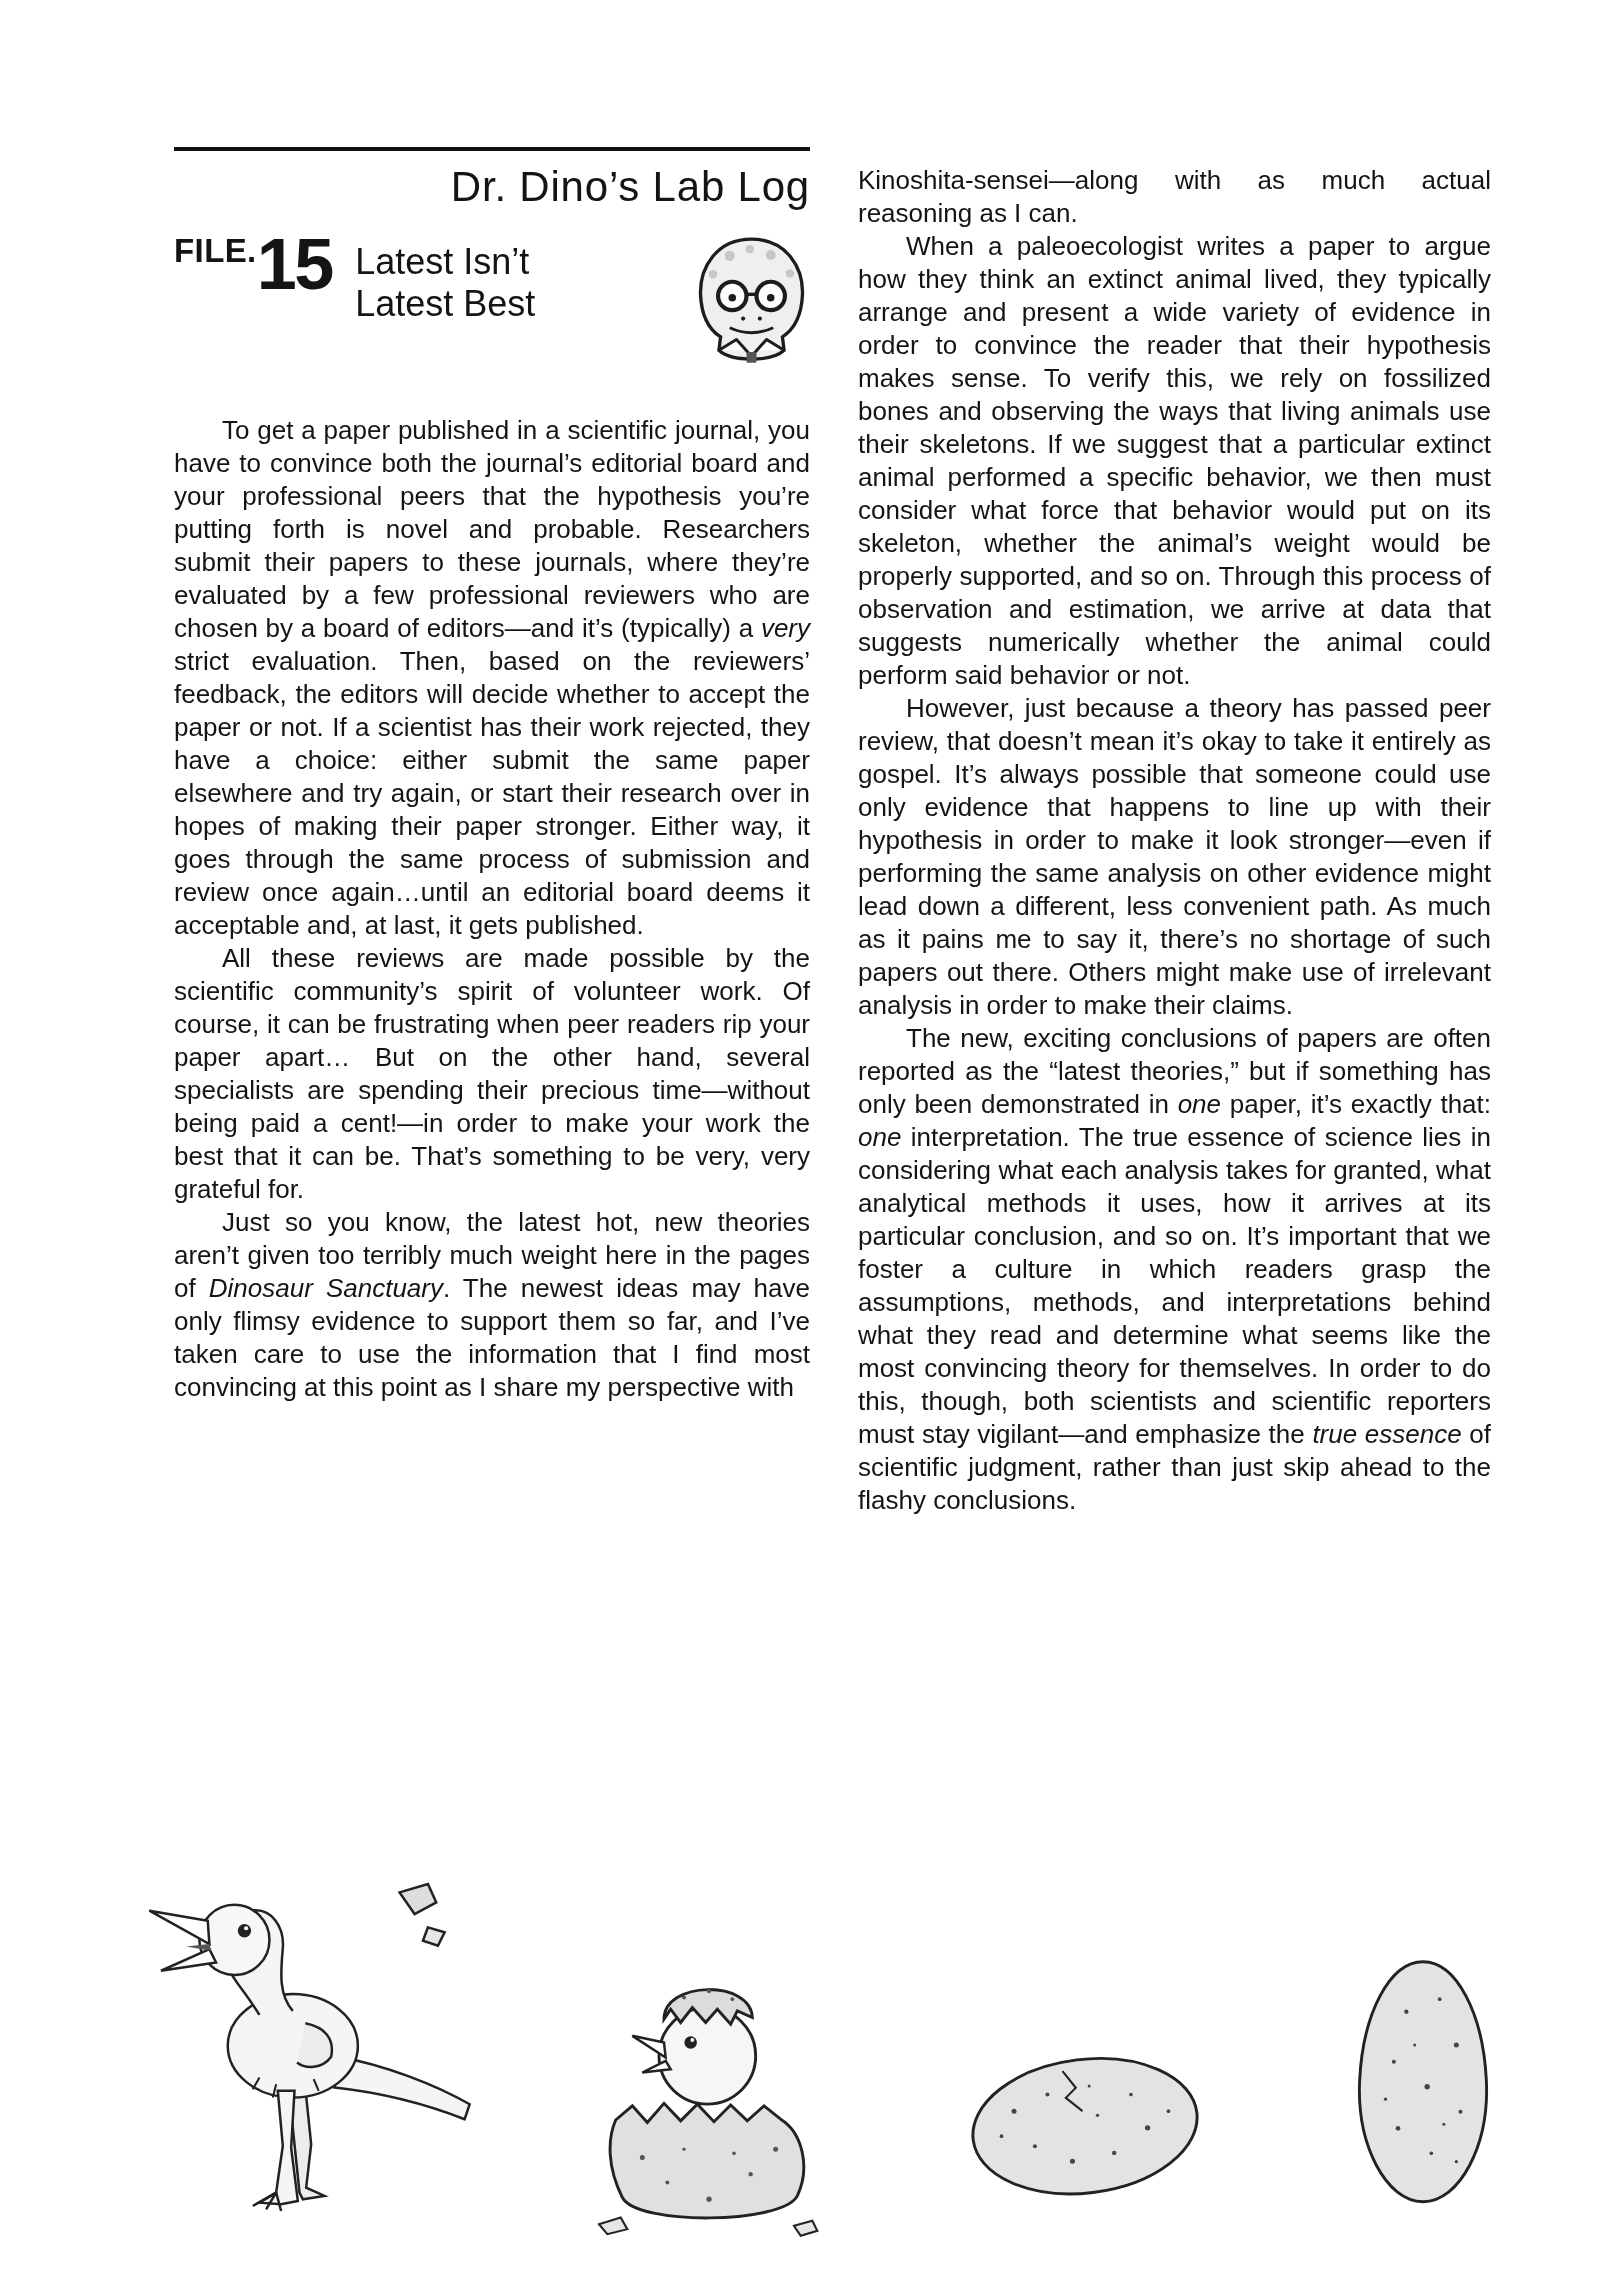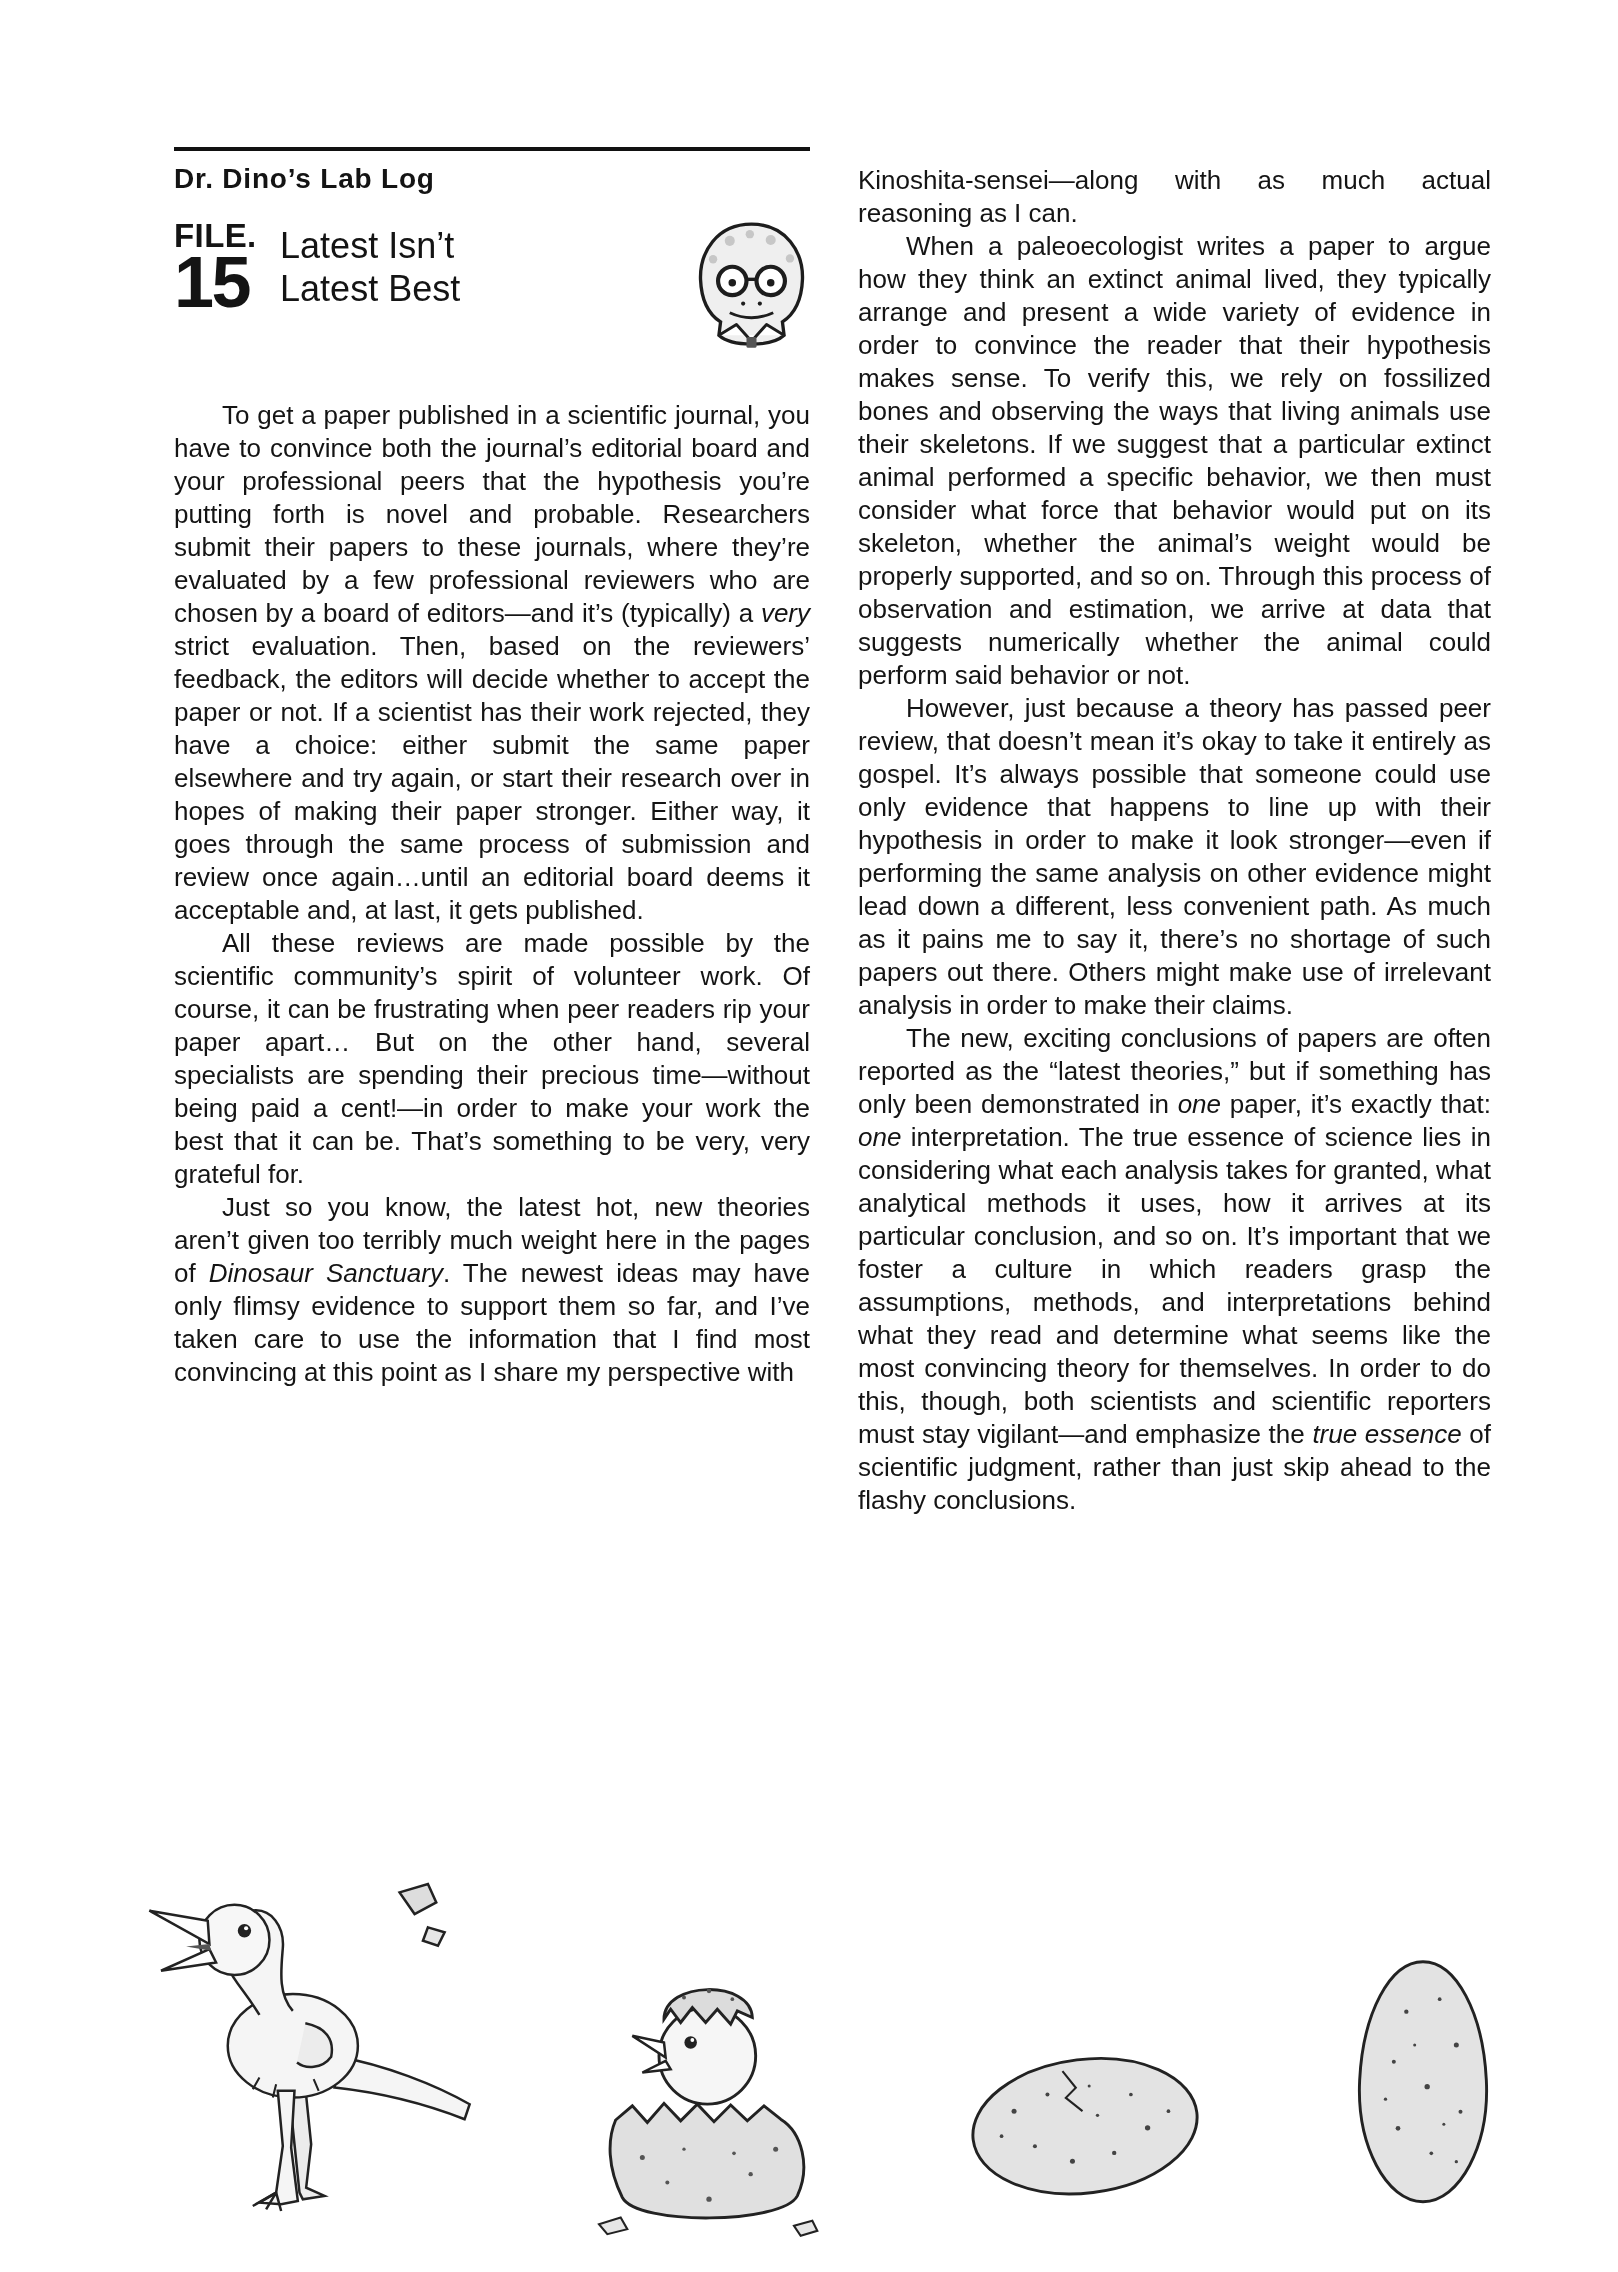--- a/index.html
+++ b/index.html
@@ -9,24 +9,24 @@
     font-family: "Liberation Sans", sans-serif;
     color: #141414;
     position: relative;
     overflow: hidden;
   }
   .col { position: absolute; }
   .col-left  { left: 174px; top: 147px; width: 636px; }
   .col-right { left: 858px; top: 164px; width: 633px; }
 
   .header-rule { border-top: 4.2px solid #111; margin-bottom: 13.4px; }
-  .series-title { font-size: 28px; font-weight: bold; letter-spacing: 0.8px; line-height: 1.1; }
+  .series-title { font-size: 42px; font-weight: normal; letter-spacing: 0.8px; line-height: 1.1; text-align: right; }
 
   .file-row { display: flex; align-items: flex-start; margin-top: 23.4px; margin-bottom: 40px; min-height: 140px; }
-  .file-block { display: flex; flex-direction: column; }
+  .file-block { display: flex; flex-direction: row; }
   .file-label { font-size: 33px; font-weight: bold; line-height: 1.0; letter-spacing: 0.4px; }
   .file-number { font-size: 72px; font-weight: bold; line-height: 0.85; letter-spacing: -2.5px; }
   .episode-title { font-size: 36px; font-weight: normal; line-height: 1.18; margin-left: 23.4px; padding-top: 6.7px; }
   .mascot-wrap { margin-left: auto; width: 117px; height: 134px; }
 
   .body-text { font-size: 26px; line-height: 33px; text-align: justify; text-align-last: left; }
   .para { margin: 0; text-indent: 48px; }
   .para.noindent { text-indent: 0; }
   em { font-style: italic; }
 

